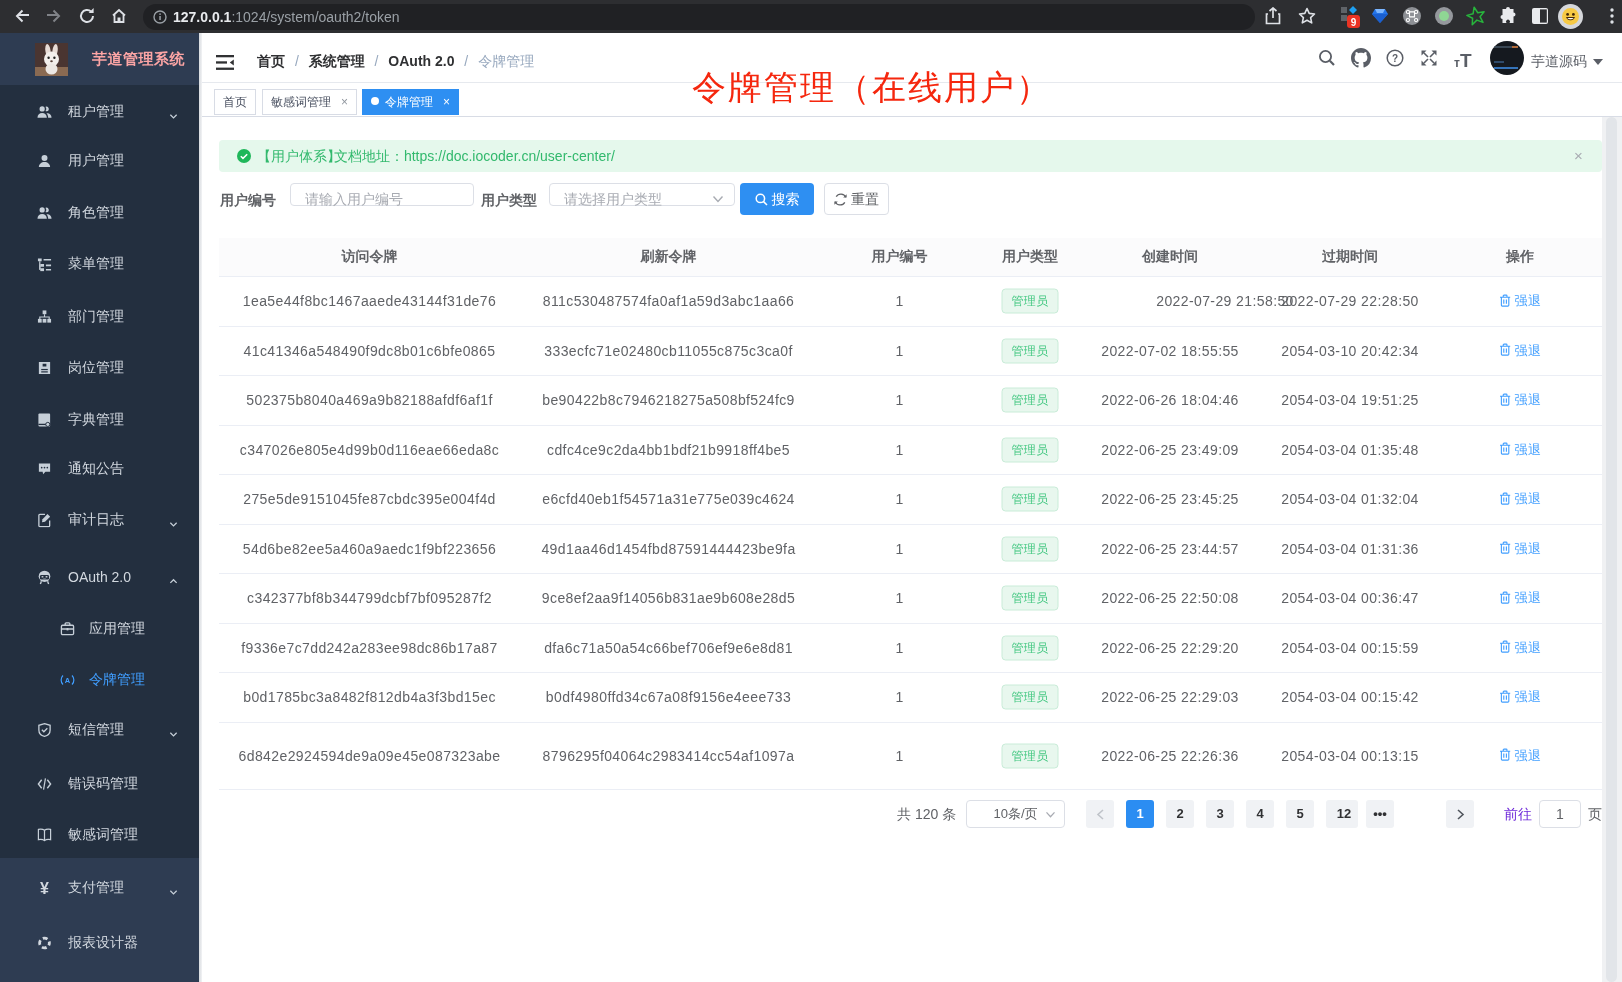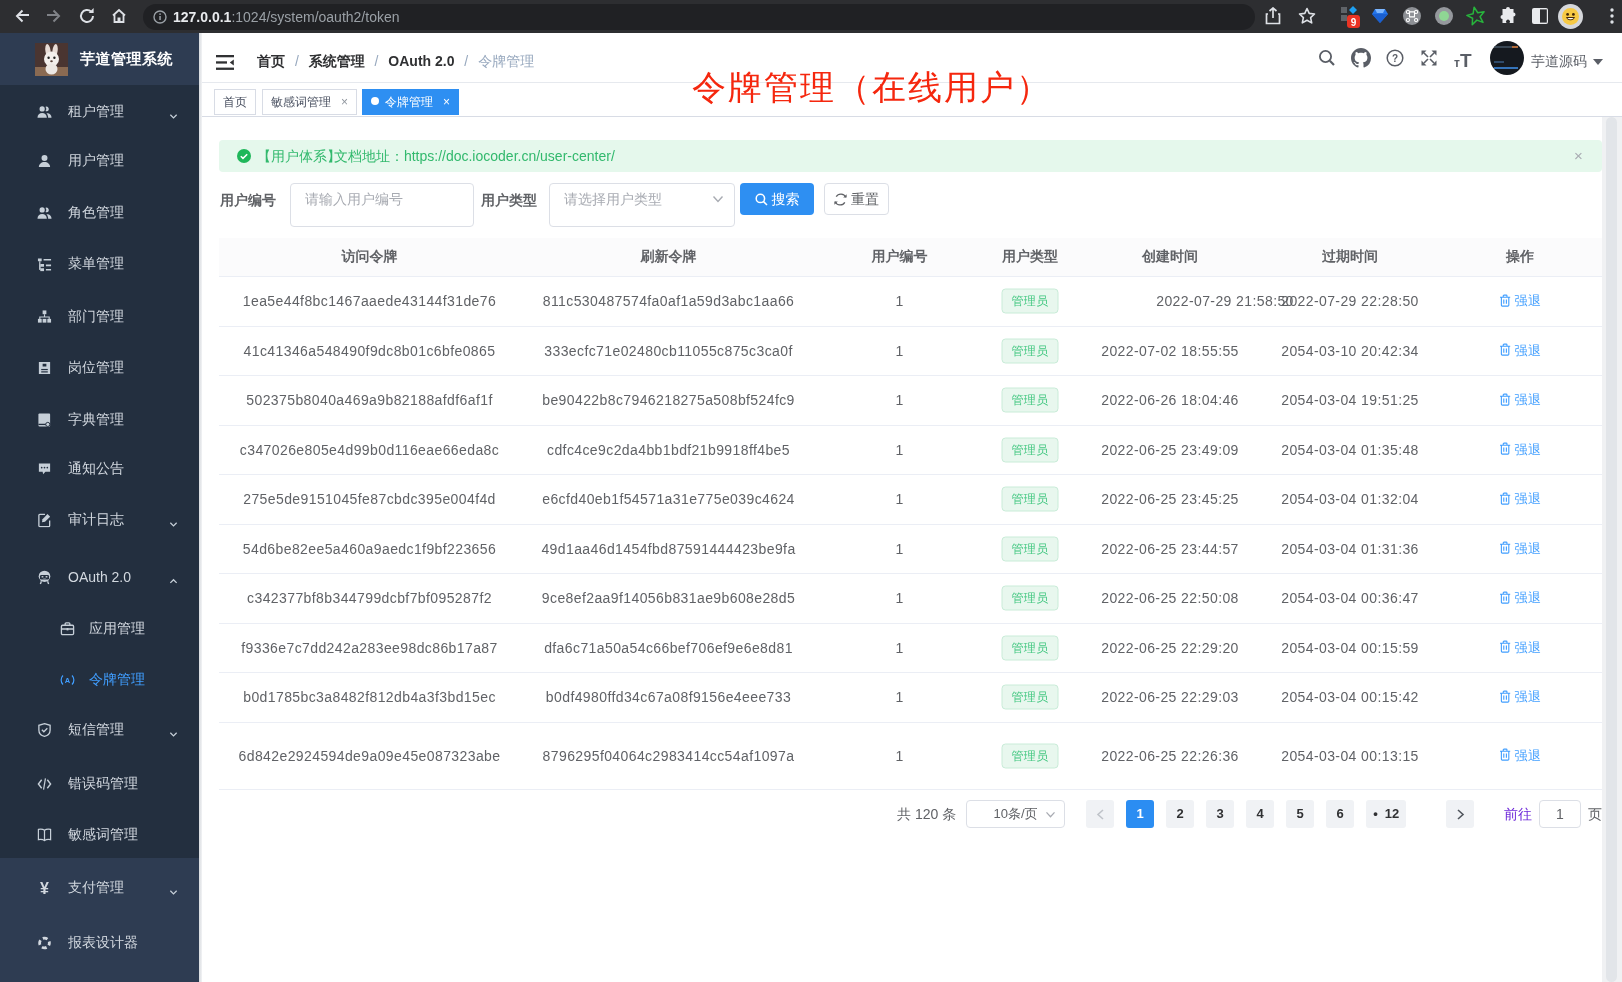--- a/index.html
+++ b/index.html
@@ -7,41 +7,41 @@
 .abs{position:absolute}
 
 #chrome{position:absolute;left:0;top:0;width:1622px;height:33px;background:#2d2e31}
 #chrome svg{position:absolute}
 #pill{position:absolute;left:143px;top:4px;width:1112px;height:26px;border-radius:13px;background:#202124;color:#9aa0a6;font-size:14px;line-height:26px}
 #pill b{color:#e8eaed;font-weight:700}
 
 #sidebar{position:absolute;left:0;top:33px;width:199px;height:949px;background:#2e3c52}
 #smenu{position:absolute;left:0;top:52px;width:199px;height:773px;background:#232f3f}
 #slogo{position:absolute;left:0;top:0;width:199px;height:52px}
-#slogo .t{position:absolute;left:80px;top:17px;color:#ffffff;font-size:15px;font-weight:700;letter-spacing:.5px}
+#slogo .t{position:absolute;left:92px;top:17px;color:#fca5a5;font-size:15px;font-weight:700;letter-spacing:.5px}
 .mi{position:absolute;left:0;width:199px;height:52px;color:#d2d8df;font-size:14px}
 .mi .ic{position:absolute;left:37px;top:50%;transform:translateY(-50%);width:15px;height:15px}
 .mi .tx{position:absolute;left:68px;top:50%;transform:translateY(-50%);white-space:nowrap}
 .mi .ar{position:absolute;right:21px;top:50%;width:9px;height:9px}
 .mi.sub .ic{left:60px}
 .mi.sub .tx{left:89px}
 .mi.active{color:#409eff}
 
 #navbar{position:absolute;left:199px;top:33px;width:1423px;height:50px;background:#fff;border-bottom:1px solid #e6e9ee}
 #tags{position:absolute;left:199px;top:84px;width:1423px;height:33px;background:#fff;border-bottom:1px solid #d8dce5}
 .tag{position:absolute;top:5px;height:26px;line-height:24px;font-size:12px;color:#495060;background:#fff;border:1px solid #d8dce5;padding:0 8px;white-space:nowrap}
 .tag.act{background:#2e8ff2;color:#fff;border-color:#2e8ff2}
 .tag .dot{display:inline-block;width:8px;height:8px;border-radius:50%;background:#fff;margin-right:6px;vertical-align:1px}
 .tag .x{margin-left:10px;font-size:12px}
 #redtitle{position:absolute;left:692px;top:65px;font-size:34px;color:#f5270e;white-space:nowrap;font-weight:500;letter-spacing:2px}
 
 #alert{position:absolute;left:219px;top:140px;width:1383px;height:32px;background:#e5f8ec;border-radius:4px;font-size:14px;color:#32b96d;line-height:32px}
 
 .flabel{position:absolute;font-size:14px;font-weight:700;color:#606266;top:192px}
-.fbox{position:absolute;top:183px;height:44px;border:1px solid #dcdfe6;border-radius:4px;background:#fff;font-size:14px;color:#a8abb2;line-height:30px}
+.fbox{position:absolute;top:183px;height:23px;border:1px solid #dcdfe6;border-radius:4px;background:#fff;font-size:14px;color:#a8abb2;line-height:30px}
 
 #tbl{position:absolute;left:219px;top:238px;width:1383px}
 .trow{position:absolute;left:0;width:1383px;border-bottom:1px solid #ebeef5;font-size:14px;color:#606266;letter-spacing:.4px}
 .cell{position:absolute;top:50%;transform:translate(-50%,-50%);white-space:nowrap}
 
 .pbtn{position:absolute;top:800px;height:28px;min-width:28px;border-radius:3px;background:#f0f2f5;color:#303133;font-size:13px;font-weight:700;text-align:center;line-height:28px}
 .pbtn.on{background:#2b8df2;color:#fff}
 #rstrip{position:absolute;left:1602px;top:117px;width:20px;height:865px;background:#f0f1f3}
 #rbar{position:absolute;left:1606px;top:117px;width:11px;height:865px;background:#e2e5e9;border-radius:6px}
 </style>
@@ -481,21 +481,21 @@
 <div class="pbtn" style="left:1086px;width:28px"><svg style="margin-top:9px" width="9" height="11" viewBox="0 0 9 11">
         <path d="M7 1 2 5.5 7 10" stroke="#bfc3c9" stroke-width="1.6" fill="none"></path>
       </svg></div>
 <div class="pbtn on" style="left:1126px;width:28px">1</div>
 <div class="pbtn" style="left:1166px;width:28px">2</div>
 <div class="pbtn" style="left:1206px;width:28px">3</div>
 <div class="pbtn" style="left:1246px;width:28px">4</div>
 <div class="pbtn" style="left:1286px;width:28px">5</div>
 <div class="pbtn" style="left:1326px;width:28px">6</div>
 <div class="pbtn" style="left:1366px;width:28px">•••</div>
-<div class="pbtn" style="left:1378px;width:28px">12</div>
+<div class="pbtn" style="left:1330px;width:28px">12</div>
 <div class="pbtn" style="left:1446px;width:28px"><svg style="margin-top:9px" width="9" height="11" viewBox="0 0 9 11">
         <path d="M2 1 7 5.5 2 10" stroke="#50555c" stroke-width="1.6" fill="none"></path>
       </svg></div>
 <div class="abs" style="top:806px;left:1504px;font-size:14px;color:#6d28d9">前往</div>
 <div class="abs" style="top:800px;left:1539px;width:42px;height:28px;border:1px solid #dcdfe6;border-radius:4px;font-size:14px;color:#606266;line-height:26px;text-align:center">1</div>
 <div class="abs" style="top:806px;left:1588px;font-size:14px;color:#606266">页</div>
 </div>
 <div style="position:absolute;left:199px;top:33px;width:3px;height:949px;background:linear-gradient(to right,#d7dade,#f2f3f5)"></div>
 <div id="rstrip"></div>
 <div id="rbar"></div>

